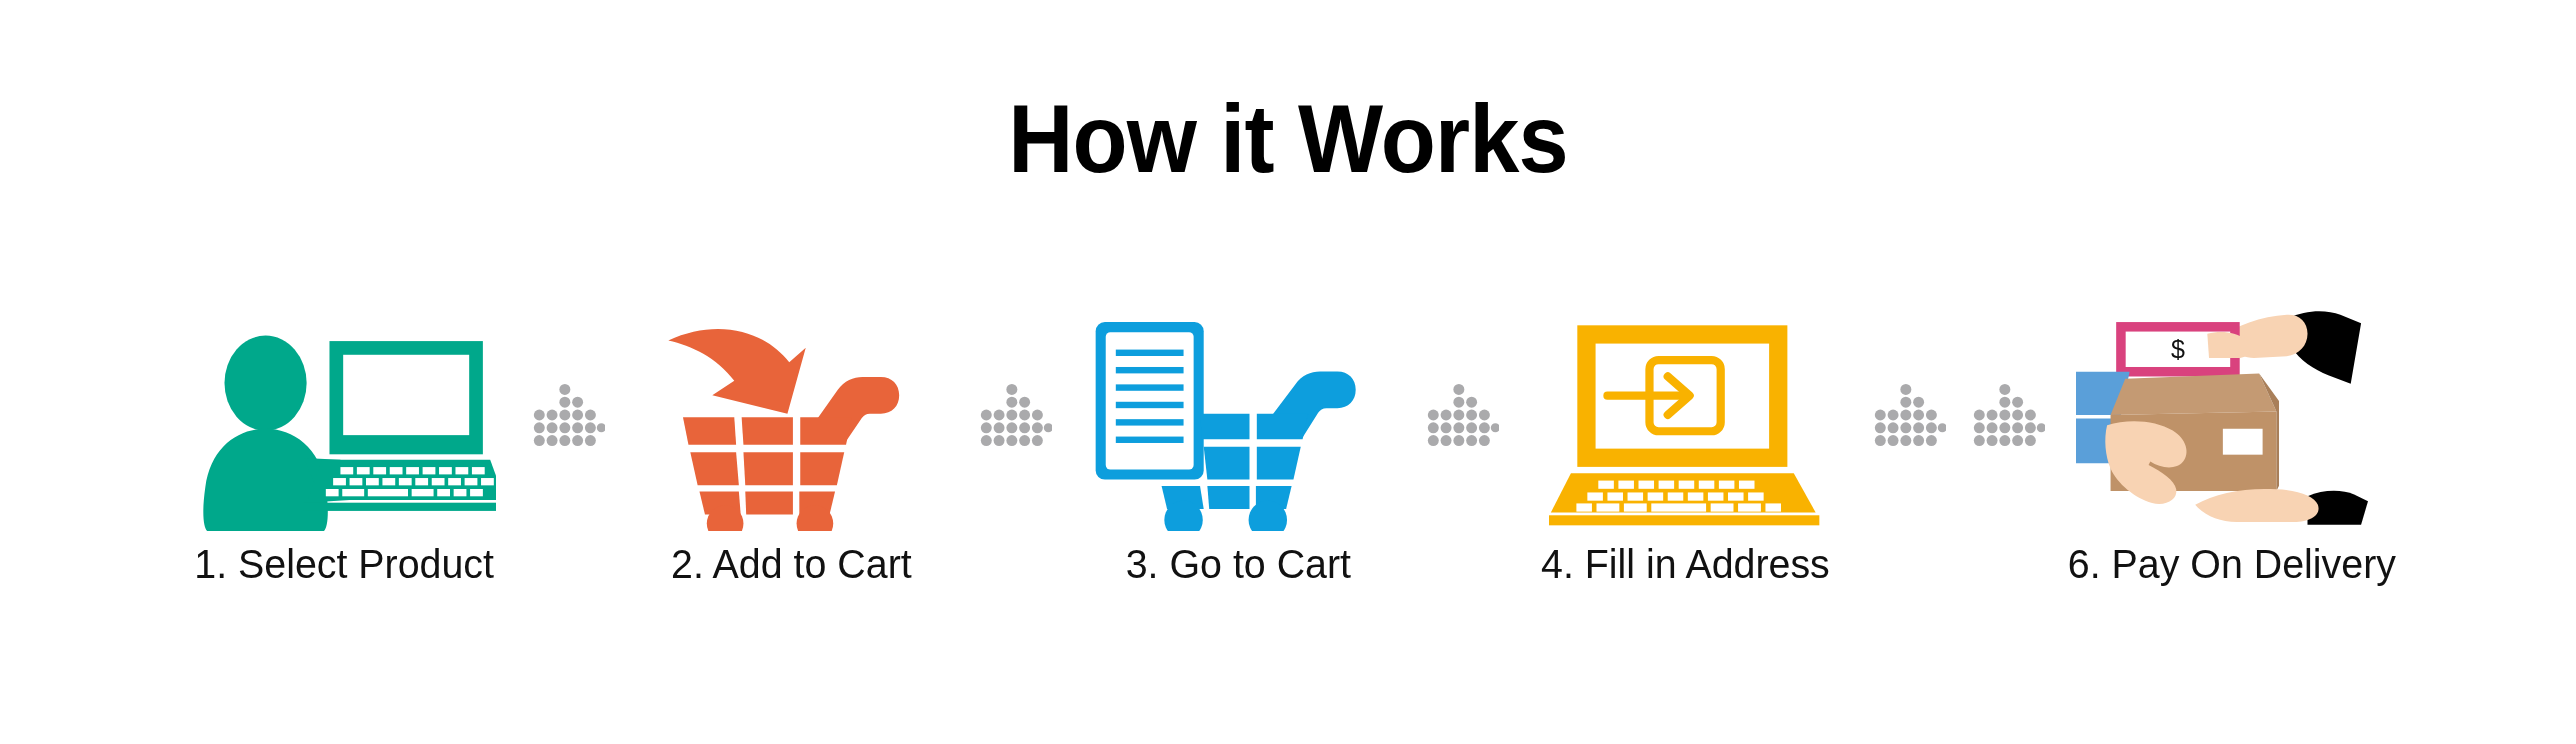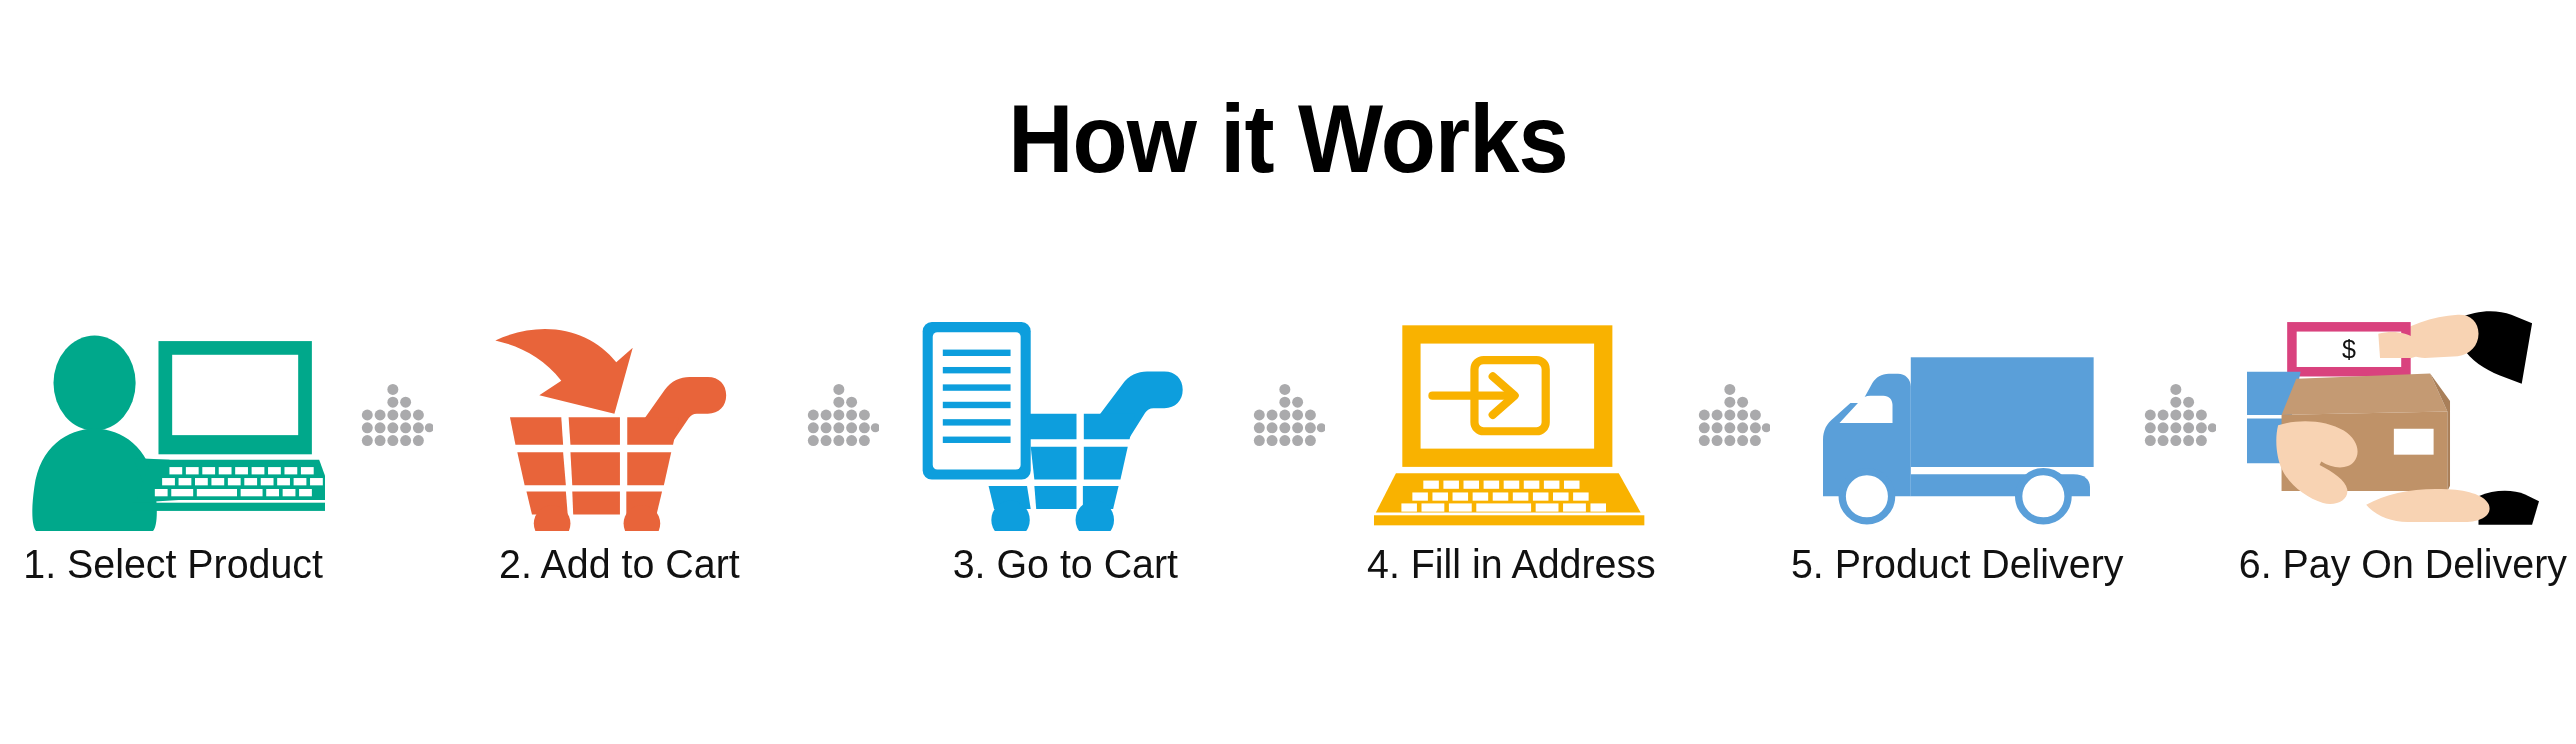--- a/index.html
+++ b/index.html
@@ -372,40 +372,20 @@
             <circle cx="76" cy="49" r="5"></circle>
           <circle cx="8" cy="63" r="6"></circle>
             <circle cx="22" cy="63" r="6"></circle>
             <circle cx="36" cy="63" r="6"></circle>
             <circle cx="50" cy="63" r="6"></circle>
             <circle cx="64" cy="63" r="6"></circle>
         </g>
       </svg>
     </div>
 
-    <div class="step">
-      <div class="icon-box">
-        <svg width="293" height="192" viewBox="0 0 320 210">
-          <g fill="#5a9fd9">
-
-            <rect x="110" y="20" width="200" height="120"></rect>
-
-            <path d="M110 148 L 288 148 C 300 148 306 154 306 162 L 306 172 L 110 172 Z"></path>
-
-            <path d="M44 70 L 56 70 L 68 48 C 72 42 78 38 86 38 L 96 38 C 104 38 110 44 110 52 L 110 172 L 14 172 L 14 110 C 14 100 18 92 26 86 Z"></path>
-          </g>
-
-          <path d="M66 62 L 80 62 C 86 62 90 66 90 72 L 90 92 L 32 92 L 54 68 C 57 64 61 62 66 62 Z" fill="#ffffff"></path>
-
-          <circle cx="62" cy="172" r="27" fill="#ffffff" stroke="#5a9fd9" stroke-width="8"></circle>
-          <circle cx="255" cy="172" r="27" fill="#ffffff" stroke="#5a9fd9" stroke-width="8"></circle>
-        </svg>
-      </div>
-      <div class="step-label">5. Product Delivery</div>
-    </div>
 
     <div class="sep">
       <svg width="73" height="64" viewBox="0 0 80 70">
         <g fill="#aaaaac">
           <circle cx="36" cy="7" r="6"></circle>
           <circle cx="36" cy="21" r="6"></circle>
             <circle cx="50" cy="21" r="6"></circle>
           <circle cx="8" cy="35" r="6"></circle>
             <circle cx="22" cy="35" r="6"></circle>
             <circle cx="36" cy="35" r="6"></circle>

